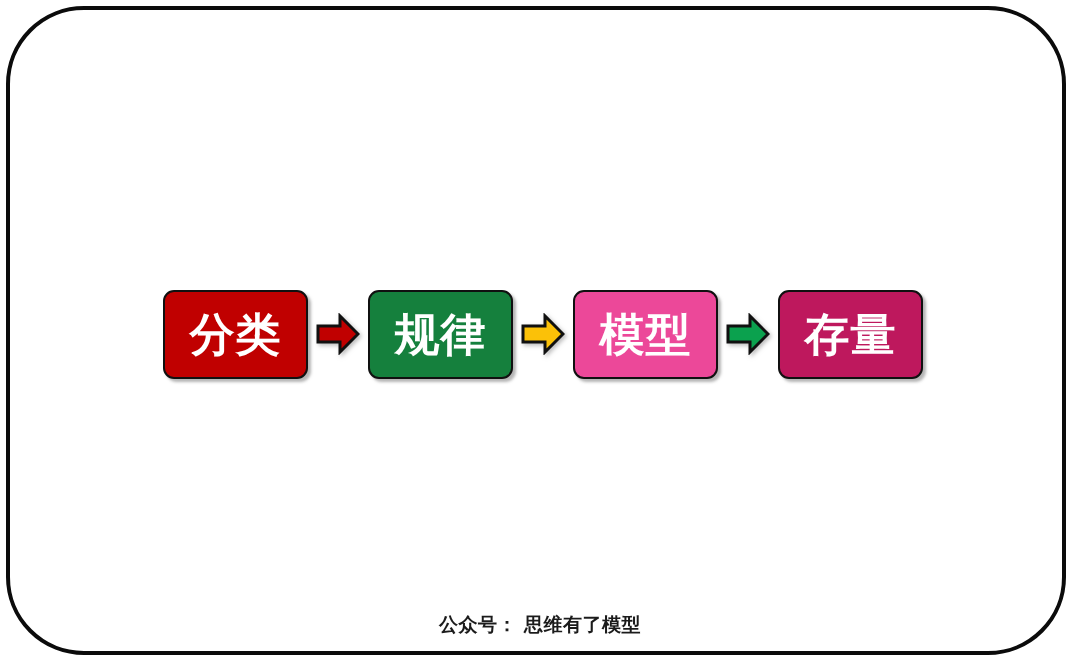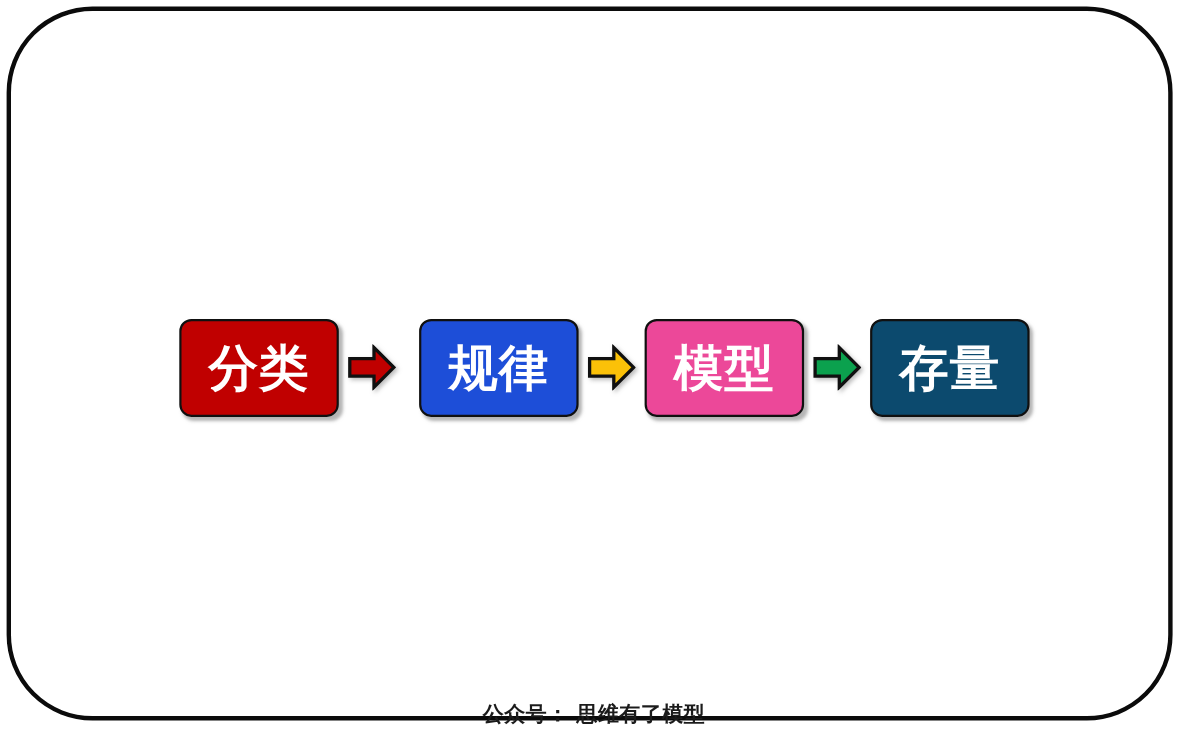--- a/index.html
+++ b/index.html
@@ -88,21 +88,20 @@
     position: absolute;
     left: 0;
     top: 612px;
     width: 1080px;
     text-align: center;
     font-size: 19px;
     font-weight: 700;
     color: #1b1b1b;
     letter-spacing: 0.5px;
     font-family: "DejaVu Sans", "Liberation Sans", sans-serif;
-    margin-top: 24px;
   }
 </style>
 </head>
 <body>
 
 <div id="slide">
 
   <div class="frame"></div>
 
   <div class="flow">
@@ -112,21 +111,21 @@
     </div>
 
     <div class="arrow-wrap">
       <span>
         <svg width="44" height="42" viewBox="0 0 44 42" aria-hidden="true">
           <path d="M2 13 L24 13 L24 3 L42 21 L24 39 L24 29 L2 29 Z" fill="#C00000" stroke="#101010" stroke-width="3" stroke-linejoin="miter"></path>
         </svg>
       </span>
     </div>
 
-    <div class="node" style="background:#1d4ed8;margin-left:13px;">
+    <div class="node" style="background:#15803d;">
       <span class="node-label">规律</span>
     </div>
 
     <div class="arrow-wrap">
       <span>
         <svg width="44" height="42" viewBox="0 0 44 42" aria-hidden="true">
           <path d="M2 13 L24 13 L24 3 L42 21 L24 39 L24 29 L2 29 Z" fill="#FBC108" stroke="#101010" stroke-width="3" stroke-linejoin="miter"></path>
         </svg>
       </span>
     </div>
@@ -136,21 +135,21 @@
     </div>
 
     <div class="arrow-wrap">
       <span>
         <svg width="44" height="42" viewBox="0 0 44 42" aria-hidden="true">
           <path d="M2 13 L24 13 L24 3 L42 21 L24 39 L24 29 L2 29 Z" fill="#0BA14E" stroke="#101010" stroke-width="3" stroke-linejoin="miter"></path>
         </svg>
       </span>
     </div>
 
-    <div class="node" style="background:#0c4a6e;">
+    <div class="node" style="background:#be185d;">
       <span class="node-label">存量</span>
     </div>
 
   </div>
 
   <div class="caption">公众号： 思维有了模型</div>
 
 </div>
 
 </body></html>

